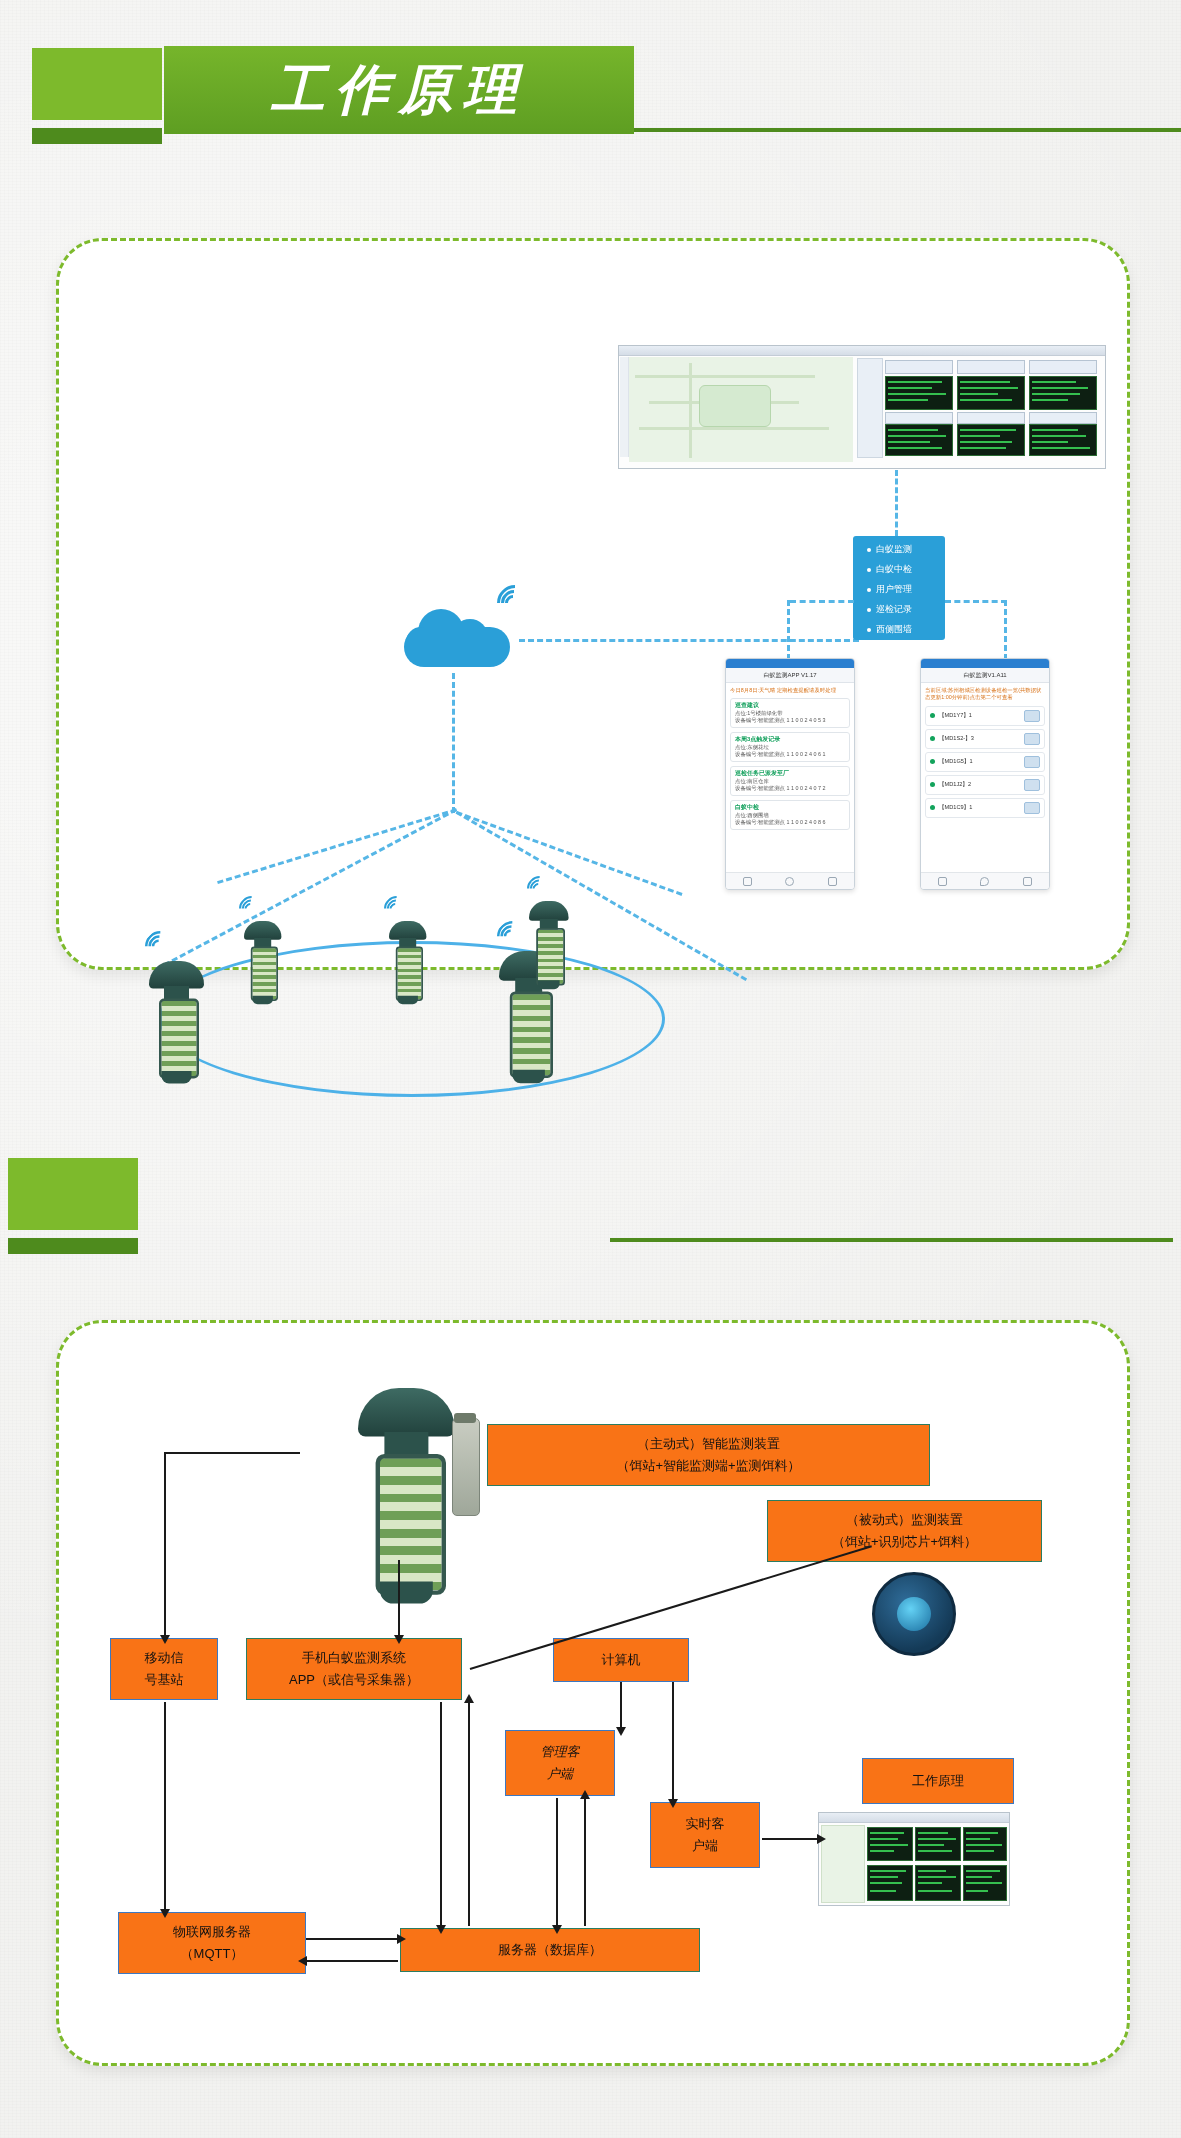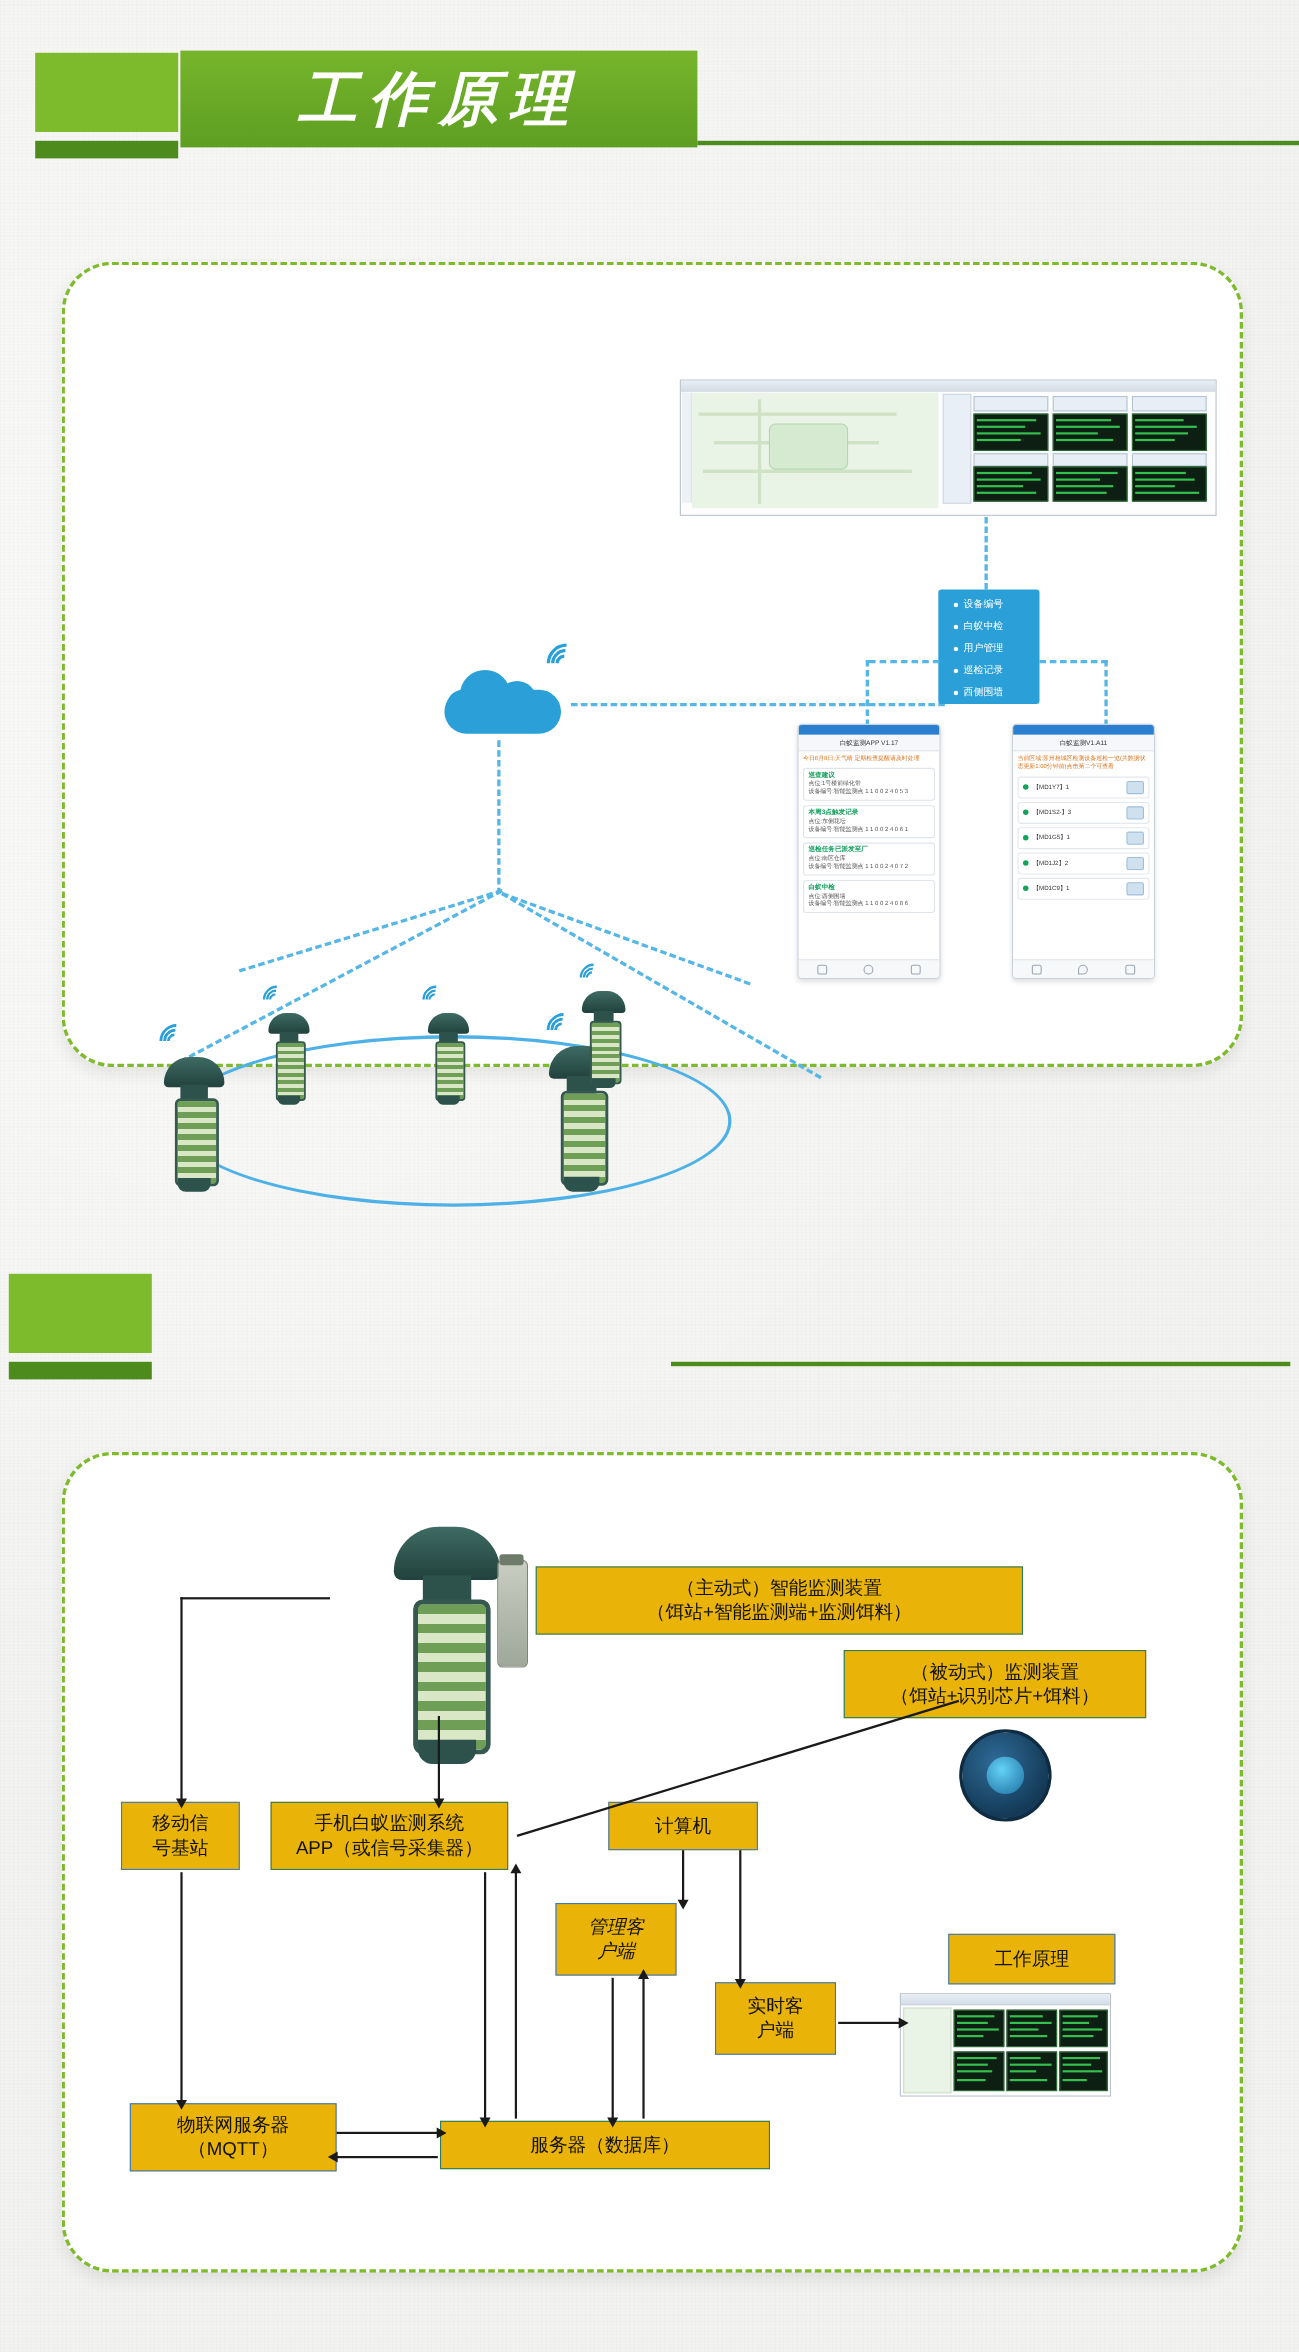--- a/index.html
+++ b/index.html
@@ -110,23 +110,23 @@
   .pcard{margin:4px;border:1px solid #e0e5ea;border-radius:3px;padding:3px 4px;font-size:5.4px;line-height:7px;color:#555;}
   .pcard b{color:#12a05c;font-size:6px;display:block;margin-bottom:1px;}
   .pnote{margin:4px;font-size:5.4px;line-height:7.4px;color:#d8731a;}
   .prow{margin:3px 4px;border:1px solid #e3e8ed;border-radius:3px;padding:3px 4px;font-size:5.6px;color:#333;
     display:flex;align-items:center;justify-content:space-between;}
   .prow .dot{width:5px;height:5px;border-radius:50%;background:#13a35c;margin-right:4px;flex:none;}
   .prow .thumb{width:14px;height:10px;background:#cfe0ef;border:1px solid #9fc0dd;border-radius:2px;}
 
   
   .fbox{
-    position:absolute;border:1px solid #2a7d61;background:#eab308;color:#111;
+    position:absolute;border:1px solid #2a7d61;background:#f97316;color:#111;
     display:flex;align-items:center;justify-content:center;text-align:center;
-    font-size:17px;line-height:22px;box-sizing:border-box;padding:2px 2px;
+    font-size:13px;line-height:22px;box-sizing:border-box;padding:2px 2px;
   }
   .fbox.blue{border-color:#3b78c2;}
   .line-h{position:absolute;height:2px;background:#1a1a1a;}
   .line-v{position:absolute;width:2px;background:#1a1a1a;}
   .arrow-d:after{content:"";position:absolute;left:-4px;bottom:-8px;border-left:5px solid transparent;border-right:5px solid transparent;border-top:9px solid #1a1a1a;}
   .arrow-u:after{content:"";position:absolute;left:-4px;top:-8px;border-left:5px solid transparent;border-right:5px solid transparent;border-bottom:9px solid #1a1a1a;}
   .arrow-r:after{content:"";position:absolute;right:-8px;top:-4px;border-top:5px solid transparent;border-bottom:5px solid transparent;border-left:9px solid #1a1a1a;}
   .arrow-l:after{content:"";position:absolute;left:-8px;top:-4px;border-top:5px solid transparent;border-bottom:5px solid transparent;border-right:9px solid #1a1a1a;}
   .diag{position:absolute;height:2px;background:#1a1a1a;transform-origin:0 50%;}
 
@@ -297,21 +297,21 @@
     <div class="ln" style="top:4px;width:46px;"></div>
       <div class="ln" style="top:10px;width:54px;"></div>
     <div class="ln" style="top:16px;width:36px;"></div>
       <div class="ln" style="top:22px;width:58px;"></div>
   </div>
 </div>
 
 <div class="dashline" style="left:898px;top:470px;width:66px;transform:rotate(90deg);"></div>
 
 <div class="menu-box">
-  <div>设备编号</div>
+  <div>白蚁监测</div>
   <div>白蚁中检</div>
   <div>用户管理</div>
   <div>巡检记录</div>
   <div>西侧围墙</div>
 </div>
 
 <div class="dashline" style="left:790px;top:600px;width:64px;"></div>
 <div class="dashline" style="left:790px;top:600px;width:60px;transform:rotate(90deg);"></div>
 <div class="dashline" style="left:945px;top:600px;width:62px;"></div>
 <div class="dashline" style="left:1007px;top:600px;width:60px;transform:rotate(90deg);"></div>

